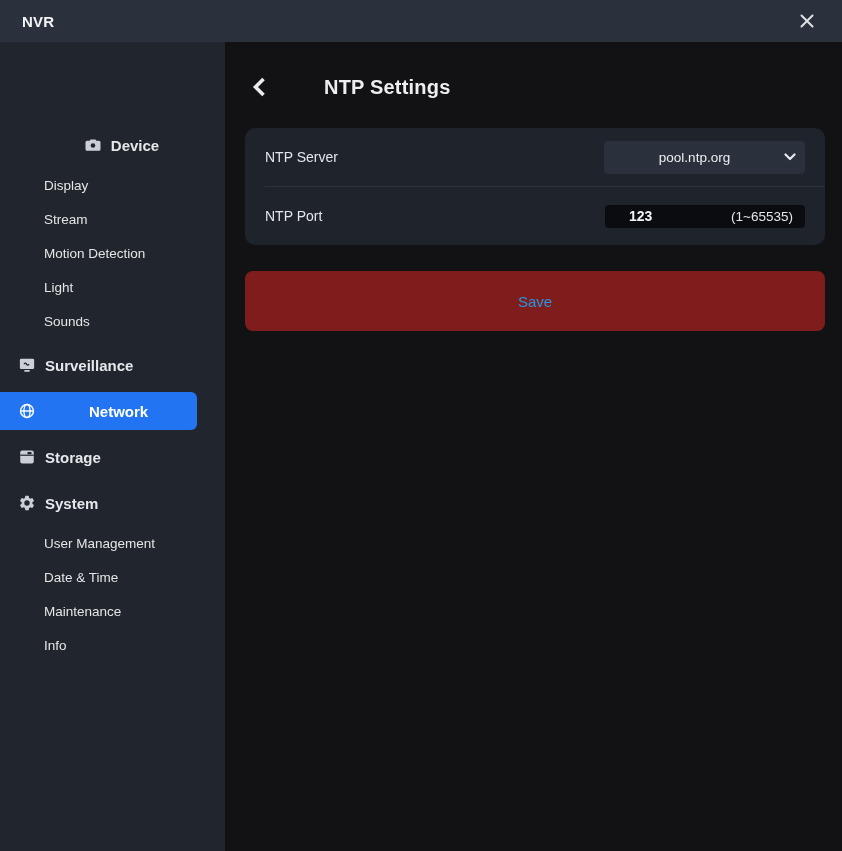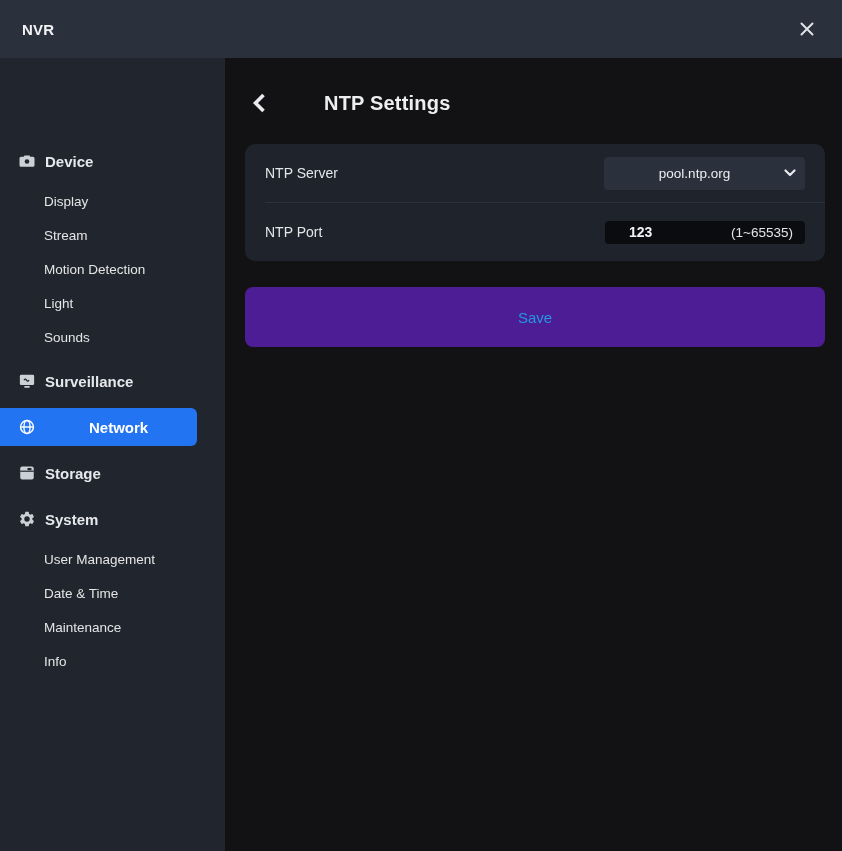--- a/index.html
+++ b/index.html
@@ -6,21 +6,21 @@
   html, body { width: 842px; height: 851px; overflow: hidden; }
   body {
     font-family: "Liberation Sans", "DejaVu Sans", sans-serif;
     background: #121214;
     color: #e7e9ec;
     -webkit-font-smoothing: antialiased;
   }
 
   
   .topbar {
-    height: 58px;
+    height: 42px;
     background: #2b313c;
     display: flex;
     align-items: center;
     justify-content: space-between;
     padding: 0 22px;
   }
   .topbar-title {
     font-size: 15px;
     font-weight: bold;
     color: #f2f3f5;
@@ -47,21 +47,21 @@
     display: flex;
     align-items: center;
     cursor: pointer;
     user-select: none;
   }
   .sb-item.group {
     height: 38px;
     padding-left: 18px;
     margin-top: 8px;
   }
-  .sb-item.group:first-child { margin-top: 0; }
+  .sb-item.group:first-child { margin-top: 0; justify-content: center; }
   .sb-item.group .sb-label {
     font-size: 15px;
     font-weight: 600;
     color: #e6e8eb;
     margin-left: 9px;
   }
   .sb-item.sub {
     height: 34px;
     padding-left: 44px;
   }
@@ -170,21 +170,21 @@
     color: #f2f3f5;
   }
   .port-hint {
     font-size: 13.5px;
     color: #e3e5e8;
   }
 
   .save-panel {
     margin-top: 26px;
     height: 60px;
-    background: #4c1d95;
+    background: #7f1d1d;
     border-radius: 8px;
     display: flex;
     align-items: center;
     justify-content: center;
     cursor: pointer;
   }
   .save-label {
     font-size: 15px;
     color: #2596e0;
   }

